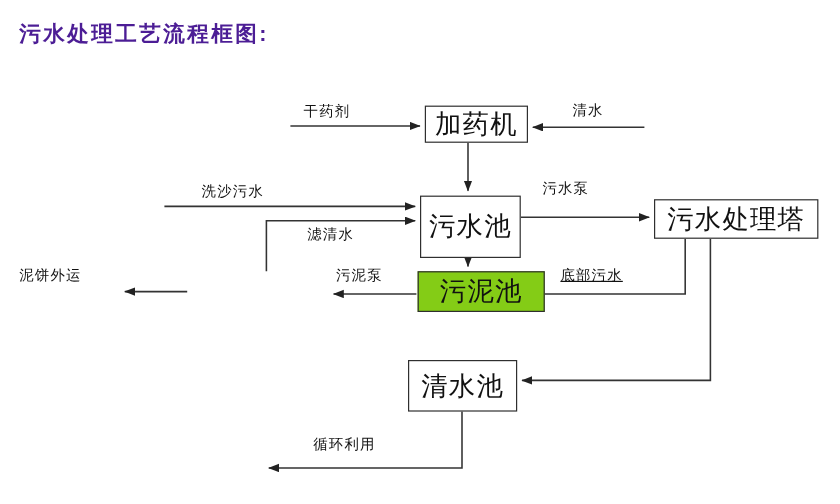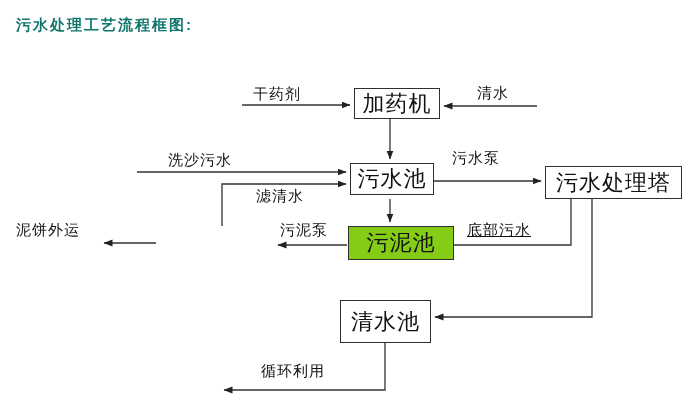--- a/index.html
+++ b/index.html
@@ -13,24 +13,24 @@
     width: 700px;
     height: 420px;
     background: #ffffff;
     overflow: hidden;
   }
   .title {
     position: absolute;
     left: 16px;
     top: 16px;
     margin: 0;
-    font-size: 15px;
+    font-size: 18px;
     font-weight: bold;
     letter-spacing: 2px;
-    color: #0f766e;
+    color: #4c1d95;
     white-space: nowrap;
   }
   #connectors {
     position: absolute;
     left: 0;
     top: 0;
     width: 700px;
     height: 420px;
   }
   .node {
@@ -41,21 +41,21 @@
     display: flex;
     align-items: center;
     justify-content: center;
     font-size: 22px;
     letter-spacing: 1px;
     color: #111111;
     white-space: nowrap;
   }
   .edge-label {
     position: absolute;
-    font-size: 15px;
+    font-size: 12px;
     letter-spacing: 1px;
     color: #111111;
     white-space: nowrap;
   }
 </style>
 </head>
 <body>
 
 <div class="stage" id="stage">
   <h1 class="title">污水处理工艺流程框图:</h1>
@@ -72,21 +72,21 @@
       <polyline points="222,226 222,184 346,184" fill="none" stroke="#333333" stroke-width="1.3" marker-end="url(#arrow)"></polyline>
       <polyline points="434,181 541,181" fill="none" stroke="#333333" stroke-width="1.3" marker-end="url(#arrow)"></polyline>
       <polyline points="390,199 390,222" fill="none" stroke="#333333" stroke-width="1.3" marker-end="url(#arrow)"></polyline>
       <polyline points="571,199 571,245 438,245" fill="none" stroke="#333333" stroke-width="1.3" marker-end="url(#arrow)"></polyline>
       <polyline points="347,245 278,245" fill="none" stroke="#333333" stroke-width="1.3" marker-end="url(#arrow)"></polyline>
       <polyline points="156,243 104,243" fill="none" stroke="#333333" stroke-width="1.3" marker-end="url(#arrow)"></polyline>
       <polyline points="592,199 592,317 435,317" fill="none" stroke="#333333" stroke-width="1.3" marker-end="url(#arrow)"></polyline>
       <polyline points="385,333 385,390 224,390" fill="none" stroke="#333333" stroke-width="1.3" marker-end="url(#arrow)"></polyline>
     </svg>
 <div class="node" style="left: 354px; top: 88px; width: 86px; height: 31px; border-color: rgb(47, 47, 47); background: rgb(255, 255, 255);">加药机</div>
-    <div class="node" style="left: 350px; top: 163px; width: 84px; height: 32px; border-color: rgb(47, 47, 47); background: rgb(255, 255, 255);">污水池</div>
+    <div class="node" style="left: 350px; top: 163px; width: 84px; height: 52px; border-color: rgb(47, 47, 47); background: rgb(255, 255, 255);">污水池</div>
     <div class="node" style="left: 545px; top: 166px; width: 137px; height: 33px; border-color: rgb(47, 47, 47); background: rgb(255, 255, 255);">污水处理塔</div>
     <div class="node" style="left: 348px; top: 226px; width: 106px; height: 34px; border-color: rgb(47, 47, 47); background: #84cc16;">污泥池</div>
     <div class="node" style="left: 340px; top: 300px; width: 91px; height: 43px; border-color: rgb(47, 47, 47); background: rgb(255, 255, 255);">清水池</div>
     <span class="edge-label" style="left: 253px; top: 85px;">干药剂</span>
     <span class="edge-label" style="left: 477px; top: 84px;">清水</span>
     <span class="edge-label" style="left: 168px; top: 151px;">洗沙污水</span>
     <span class="edge-label" style="left: 452px; top: 149px;">污水泵</span>
     <span class="edge-label" style="left: 256px; top: 187px;">滤清水</span>
     <span class="edge-label" style="left: 280px; top: 221px;">污泥泵</span>
     <span class="edge-label" style="left: 467px; top: 221px; text-decoration: underline;">底部污水</span>

